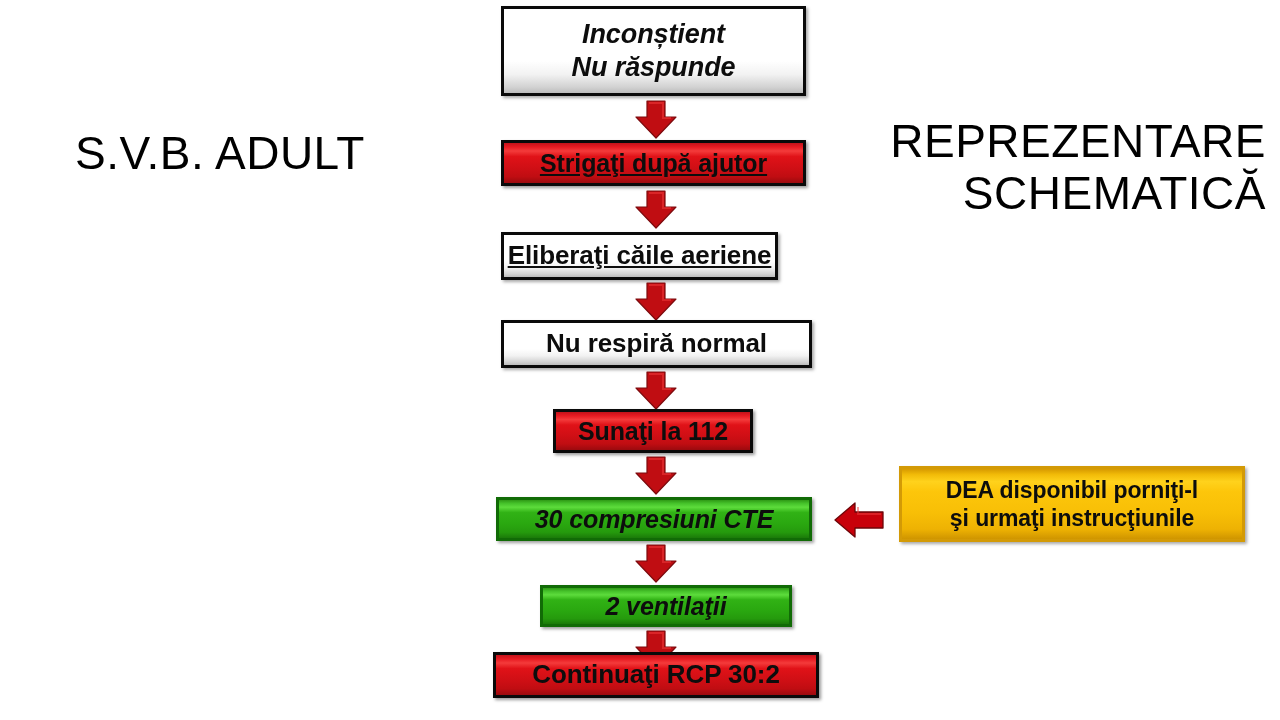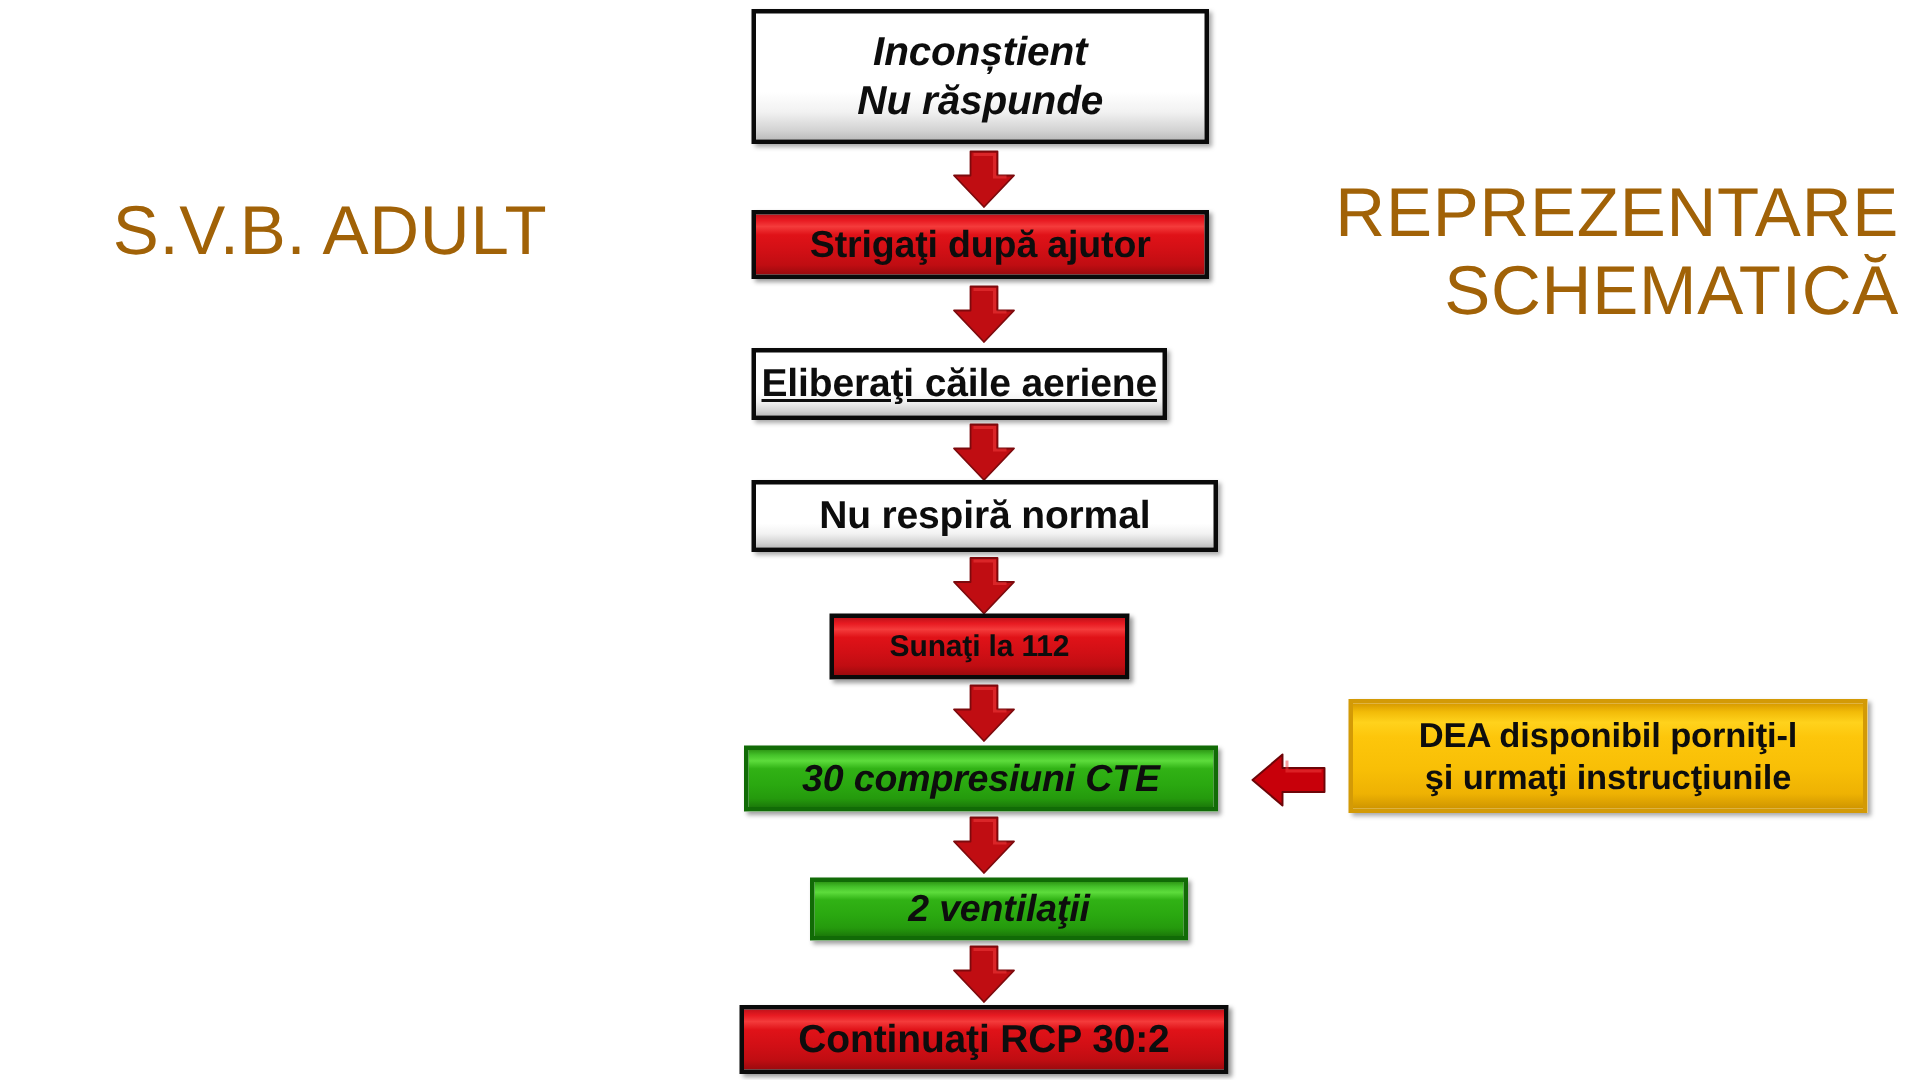--- a/index.html
+++ b/index.html
@@ -11,21 +11,21 @@
     width: 1280px;
     height: 720px;
     position: relative;
     overflow: hidden;
     font-family: "Liberation Sans", sans-serif;
   }
 
   
   .side-title {
     position: absolute;
-    color: #a16207;
+    color: #000000;
     font-family: "Liberation Sans", sans-serif;
     font-weight: 400;
     font-size: 46px;
     line-height: 1.12;
     letter-spacing: 0.5px;
     white-space: pre-line;
   }
   #title-left {
     left: 0;
     width: 440px;
@@ -111,21 +111,21 @@
 
 <div class="arrow" style="left:630px; top:99px;">
   <svg width="52" height="42" viewBox="0 0 52 42" aria-hidden="true">
     <g>
       <path d="M17 2 L35 2 L35 18 L46 18 L26 39 L6 18 L17 18 Z" fill="#C00D12" stroke="#7d0a0d" stroke-width="1.2" stroke-linejoin="round"></path>
       <path d="M19 4 L33 4 L33 19 L41 19" fill="none" stroke="#ef3a3a" stroke-width="2" opacity="0.55"></path>
     </g>
   </svg>
 </div>
 
-<div class="node red" style="left:501px; top:140px; width:305px; height:46px; font-size:25px;">
+<div class="node red" style="left:501px; top:140px; width:305px; height:46px; font-size:25px;text-decoration:underline;">
   <span>Strigaţi după ajutor</span>
 </div>
 
 <div class="arrow" style="left:630px; top:189px;">
   <svg width="52" height="42" viewBox="0 0 52 42" aria-hidden="true">
     <path d="M17 2 L35 2 L35 18 L46 18 L26 39 L6 18 L17 18 Z" fill="#C00D12" stroke="#7d0a0d" stroke-width="1.2" stroke-linejoin="round"></path>
     <path d="M19 4 L33 4 L33 19 L41 19" fill="none" stroke="#ef3a3a" stroke-width="2" opacity="0.55"></path>
   </svg>
 </div>
 
@@ -144,21 +144,21 @@
   <span>Nu respiră normal</span>
 </div>
 
 <div class="arrow" style="left:630px; top:370px;">
   <svg width="52" height="42" viewBox="0 0 52 42" aria-hidden="true">
     <path d="M17 2 L35 2 L35 18 L46 18 L26 39 L6 18 L17 18 Z" fill="#C00D12" stroke="#7d0a0d" stroke-width="1.2" stroke-linejoin="round"></path>
     <path d="M19 4 L33 4 L33 19 L41 19" fill="none" stroke="#ef3a3a" stroke-width="2" opacity="0.55"></path>
   </svg>
 </div>
 
-<div class="node red" style="left:553px; top:409px; width:200px; height:44px; font-size:20px;">
+<div class="node red" style="left:553px; top:409px; width:200px; height:44px; font-size:25px;">
   <span>Sunaţi la 112</span>
 </div>
 
 <div class="arrow" style="left:630px; top:455px;">
   <svg width="52" height="42" viewBox="0 0 52 42" aria-hidden="true">
     <path d="M17 2 L35 2 L35 18 L46 18 L26 39 L6 18 L17 18 Z" fill="#C00D12" stroke="#7d0a0d" stroke-width="1.2" stroke-linejoin="round"></path>
     <path d="M19 4 L33 4 L33 19 L41 19" fill="none" stroke="#ef3a3a" stroke-width="2" opacity="0.55"></path>
   </svg>
 </div>
 
@@ -177,21 +177,21 @@
   <span>2 ventilaţii</span>
 </div>
 
 <div class="arrow" style="left:630px; top:629px;">
   <svg width="52" height="42" viewBox="0 0 52 42" aria-hidden="true">
     <path d="M17 2 L35 2 L35 18 L46 18 L26 39 L6 18 L17 18 Z" fill="#C00D12" stroke="#7d0a0d" stroke-width="1.2" stroke-linejoin="round"></path>
     <path d="M19 4 L33 4 L33 19 L41 19" fill="none" stroke="#ef3a3a" stroke-width="2" opacity="0.55"></path>
   </svg>
 </div>
 
-<div class="node red" style="left:493px; top:670px; width:326px; height:46px; font-size:26px;">
+<div class="node red" style="left:493px; top:652px; width:326px; height:46px; font-size:26px;">
   <span>Continuaţi RCP 30:2</span>
 </div>
 
 <div class="arrow" style="left:832px; top:500px;">
   <svg width="56" height="40" viewBox="0 0 56 40" aria-hidden="true">
     <path d="M51 12 L51 28 L23 28 L23 37 L3 20 L23 3 L23 12 Z" fill="#C8000A" stroke="#6d0508" stroke-width="1.3" stroke-linejoin="round"></path>
     <path d="M49 14 L26 14 L26 7" fill="none" stroke="#f04040" stroke-width="2" opacity="0.5"></path>
   </svg>
 </div>
 

